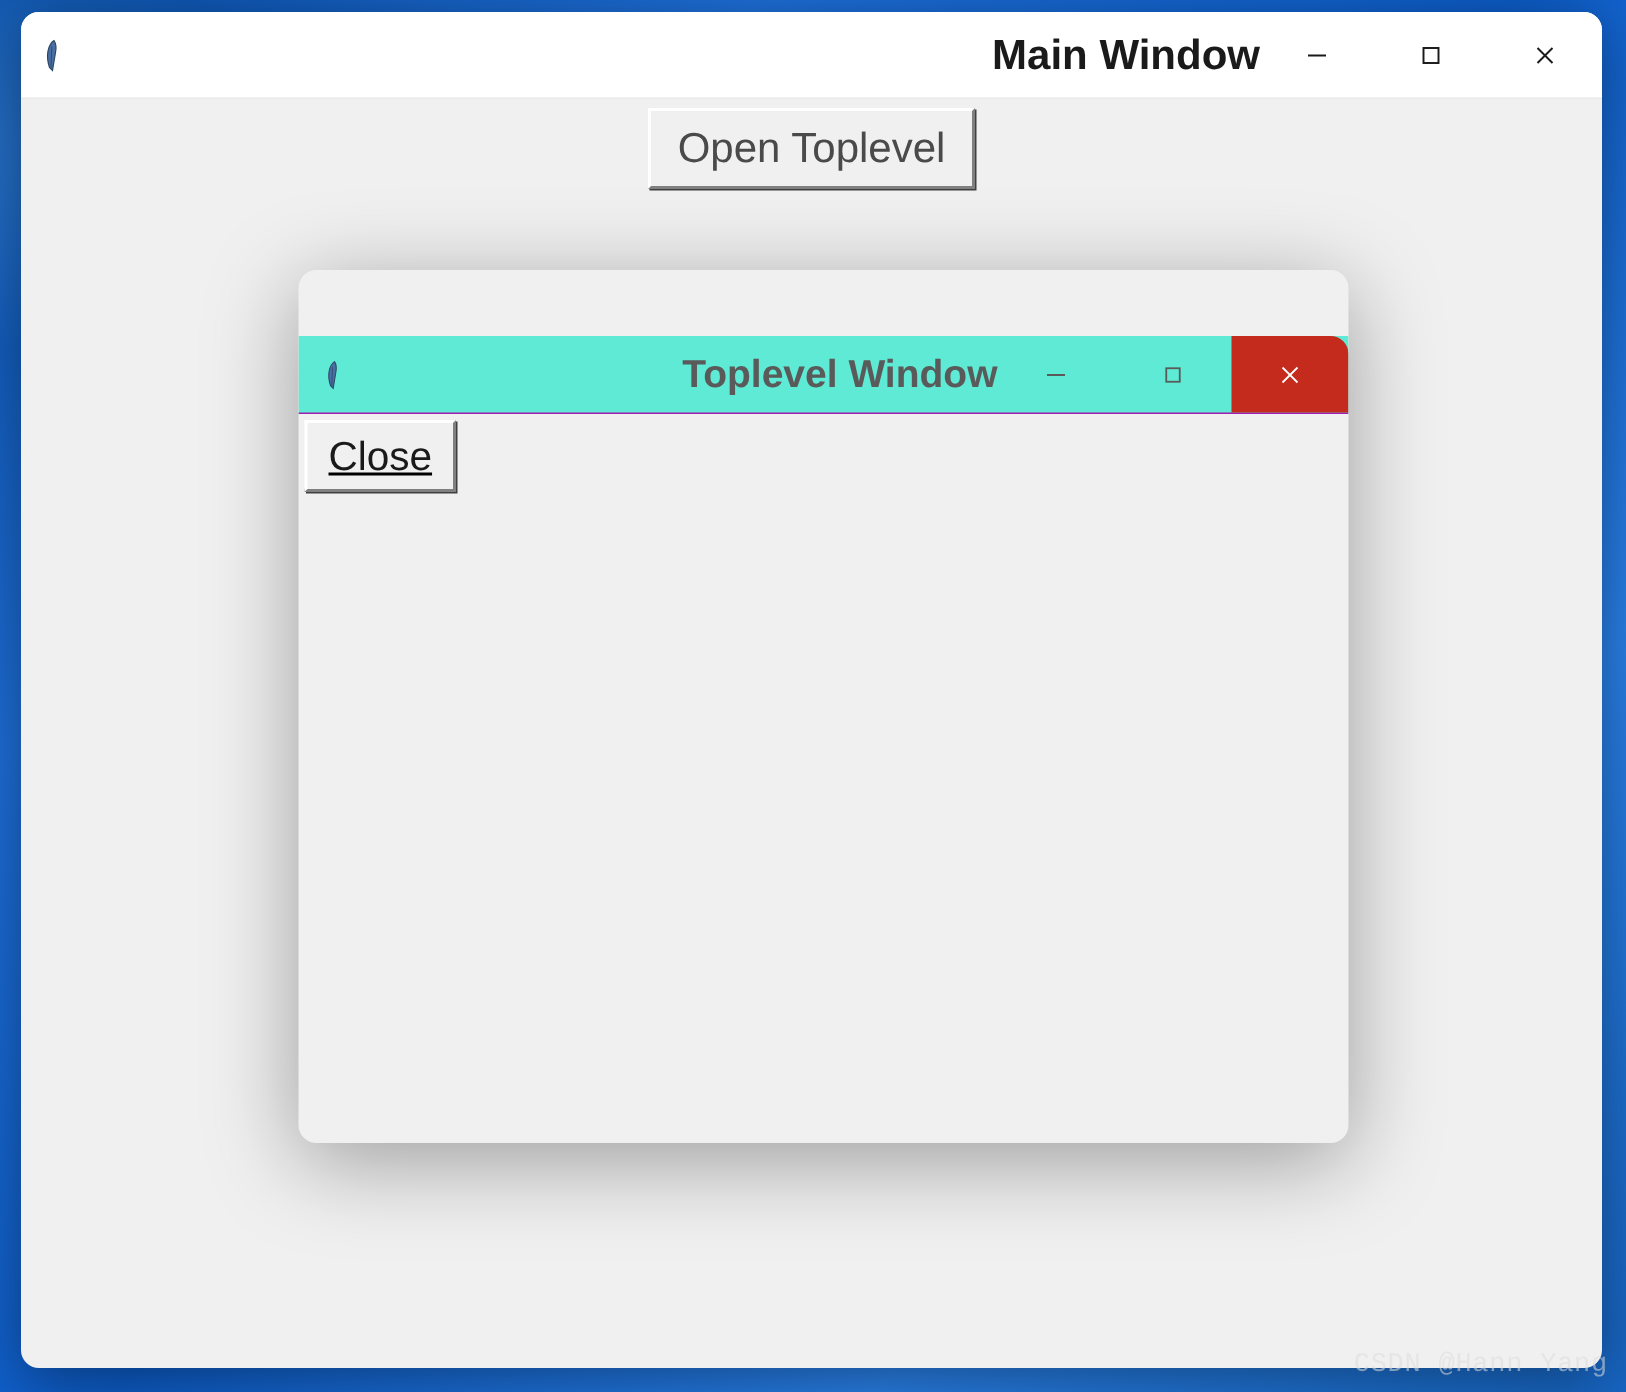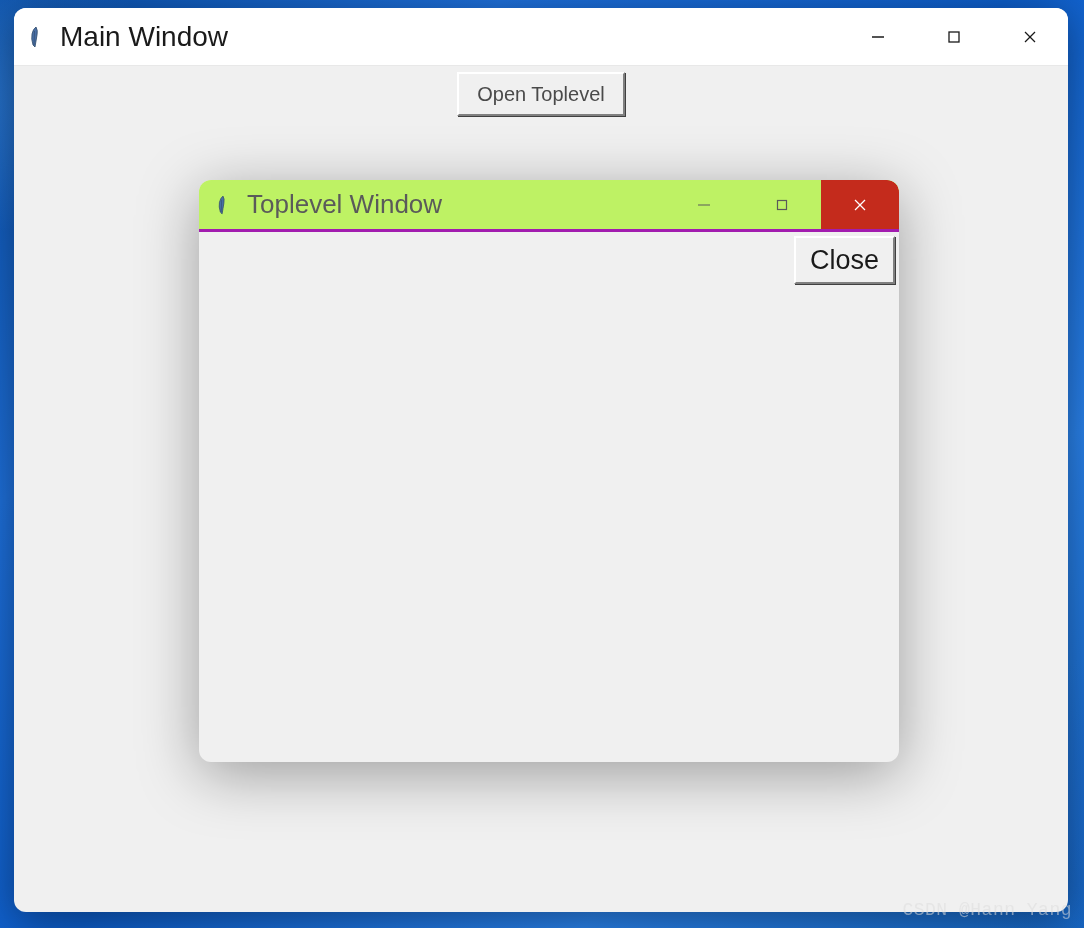--- a/index.html
+++ b/index.html
@@ -61,22 +61,23 @@
       justify-content: center;
     }
     
     .feather-icon svg {
       display: block;
     }
     
     .titlebar-title {
       font-size: 28px;
       color: #1a1a1a;
-      font-weight: 400;
+      font-weight: 700;
       flex: 1;
+      text-align: right;
     }
     
     .titlebar-controls {
       display: flex;
       height: 100%;
       align-items: center;
     }
     
     .titlebar-btn {
       width: 76px;
@@ -97,21 +98,21 @@
     }
     
     .tk-button {
       background: #f0f0f0;
       border-top: 2px solid #ffffff;
       border-left: 2px solid #ffffff;
       border-right: 2px solid #808080;
       border-bottom: 2px solid #808080;
       box-shadow: 1px 1px 0 #404040;
       padding: 8px 18px;
-      font-size: 20px;
+      font-size: 28px;
       color: #4a4a4a;
       font-family: "Segoe UI", Tahoma, sans-serif;
       cursor: pointer;
       line-height: 1.2;
     }
     
     .tk-button.small {
       font-size: 27px;
       padding: 6px 14px;
       color: #1a1a1a;
@@ -124,25 +125,26 @@
       width: 700px;
       height: 582px;
       background: #f0f0f0;
       border-radius: 12px;
       box-shadow: 0 12px 60px rgba(0,0,0,0.35);
       overflow: hidden;
     }
     
     .toplevel-titlebar {
       height: 52px;
-      background: #bef264;
+      background: #5eead4;
       display: flex;
       align-items: center;
       padding-left: 14px;
-      border-bottom: 3px solid #a21caf;
+      border-bottom: 1px solid #a21caf;
+      margin-top: 44px;
     }
     
     .toplevel-titlebar .titlebar-title {
       font-size: 26px;
       color: #5a5a5a;
     }
     
     .toplevel-controls {
       display: flex;
       height: 100%;
@@ -161,21 +163,22 @@
     .toplevel-btn.close-active {
       background: #c42b1c;
       color: #ffffff;
       border-top-right-radius: 12px;
     }
     
     .toplevel-content {
       padding: 4px;
       display: flex;
       flex-direction: column;
-      align-items: flex-end;
+      align-items: flex-start;
+      text-decoration: underline;
     }
     
     .watermark {
       position: absolute;
       bottom: 8px;
       right: 12px;
       color: rgba(220,220,220,0.55);
       font-size: 18px;
       font-family: Liberation Mono, monospace;
       letter-spacing: 0.5px;

